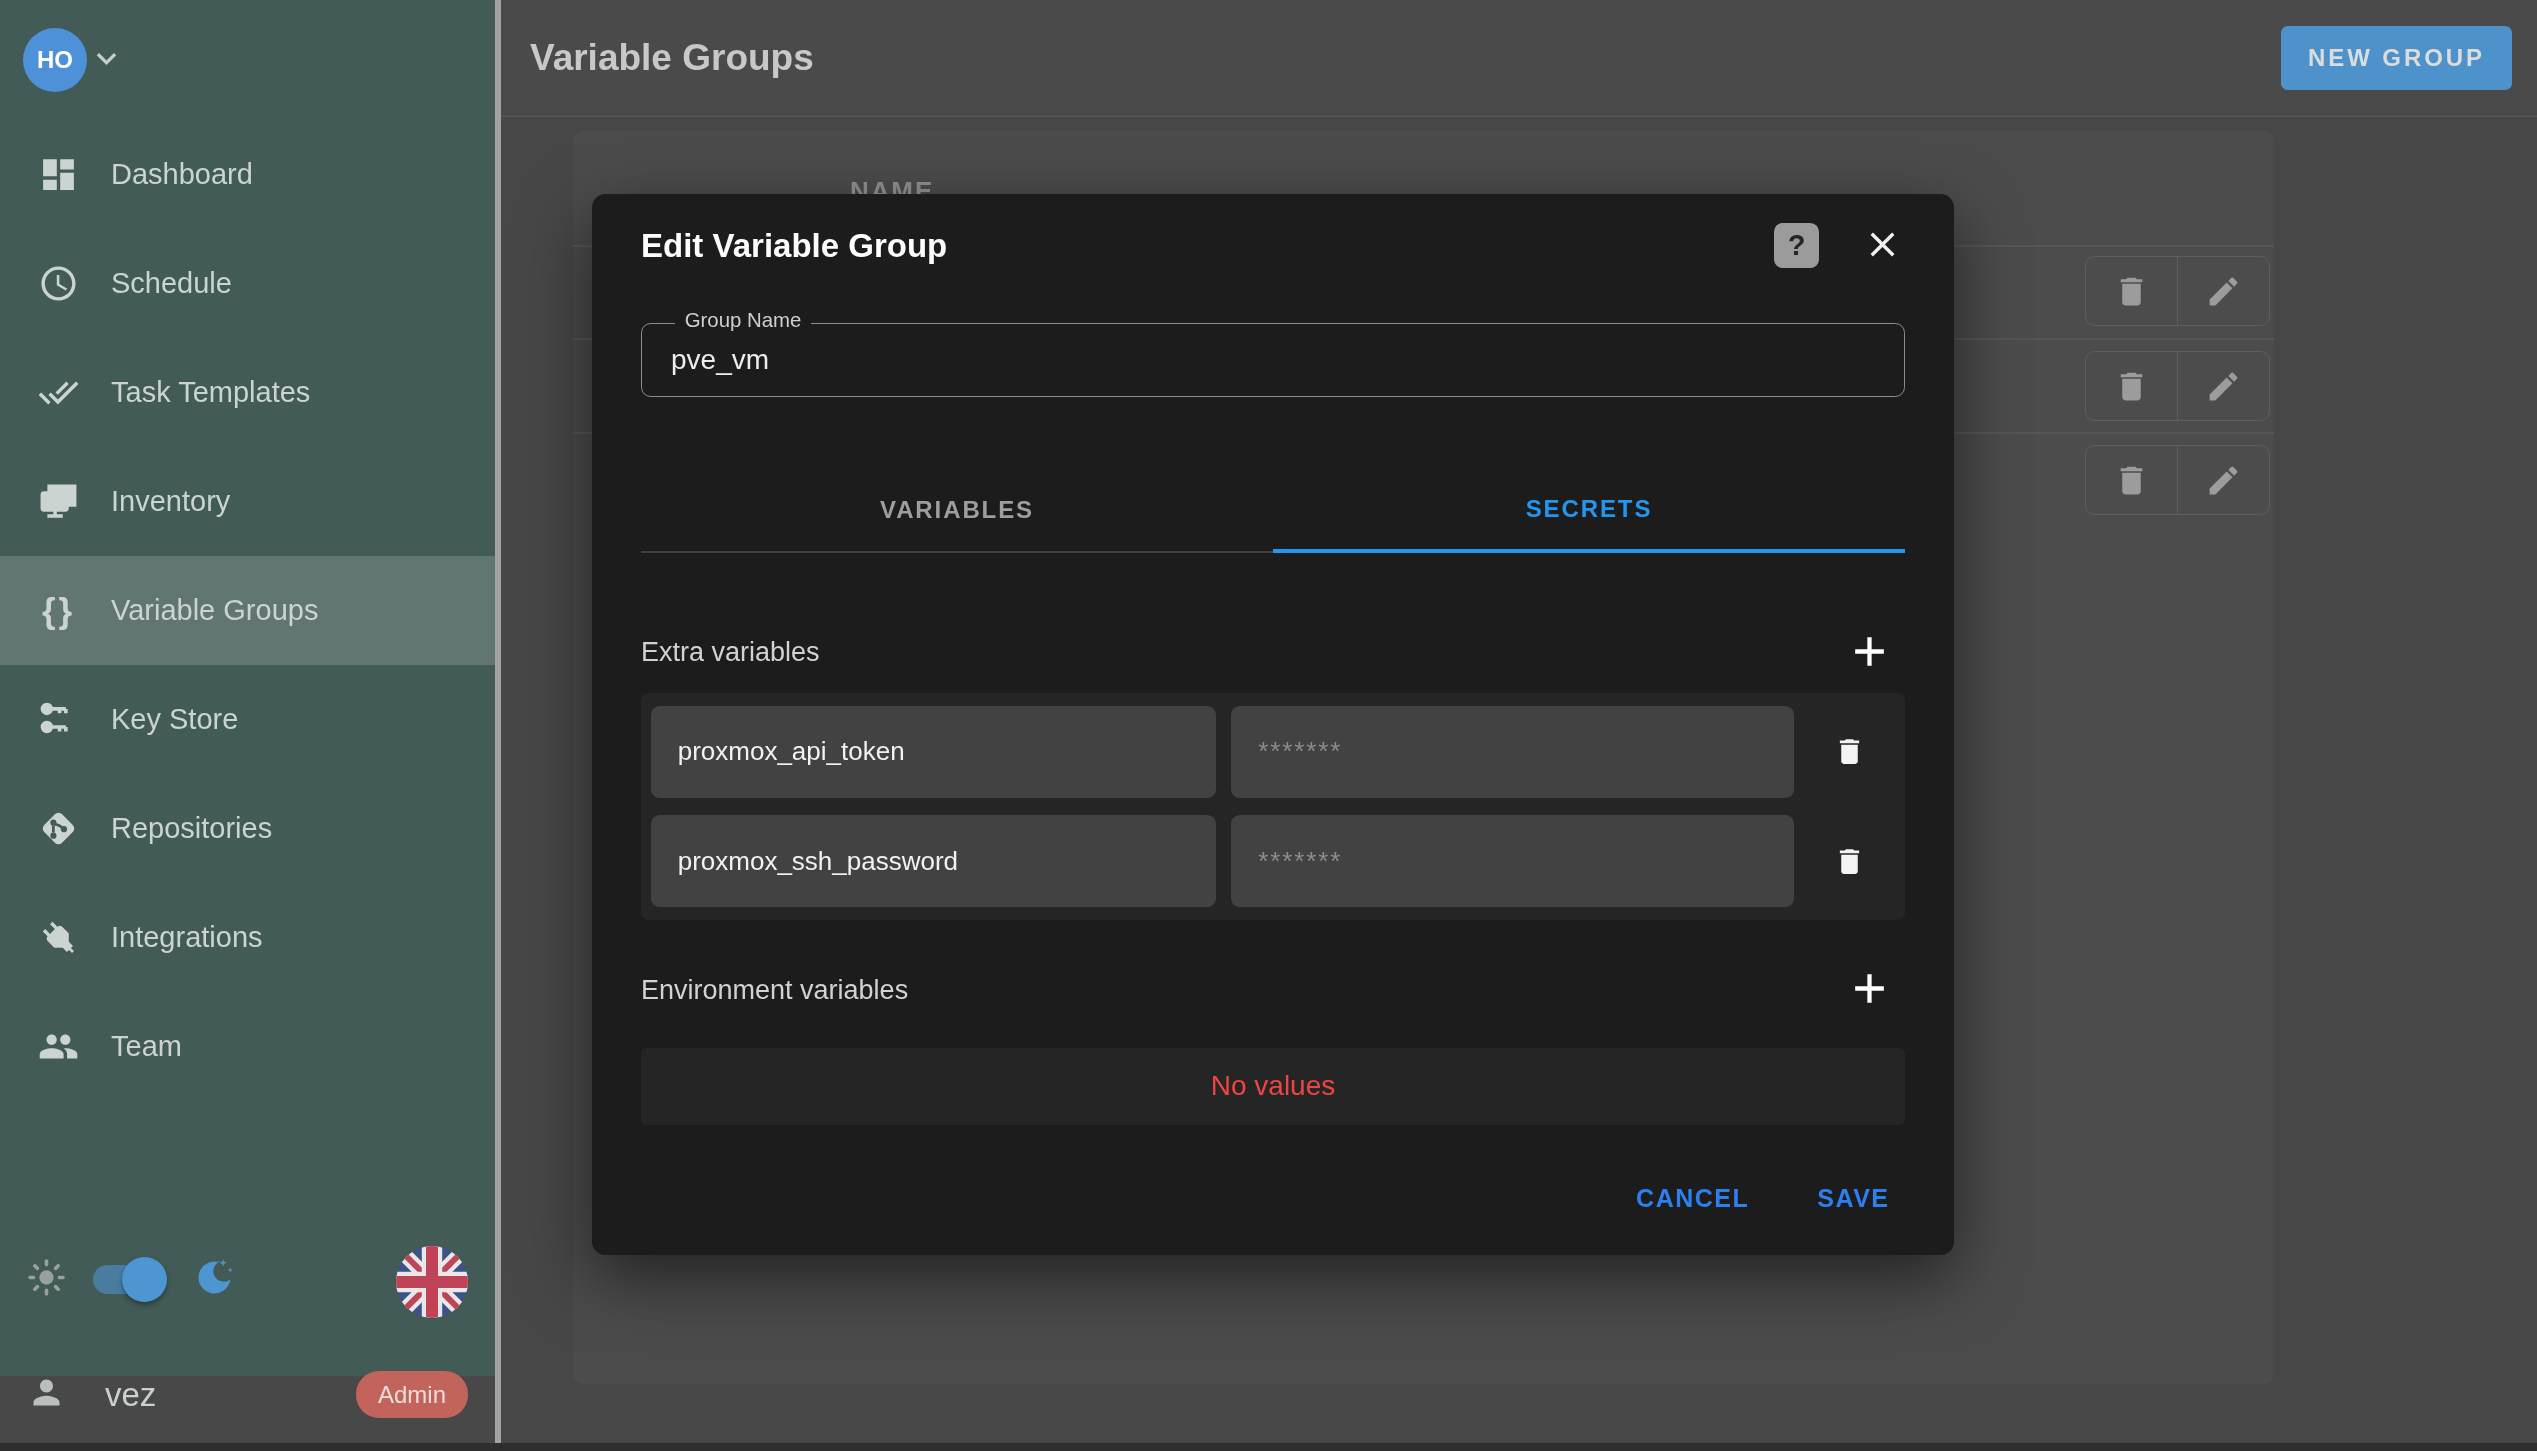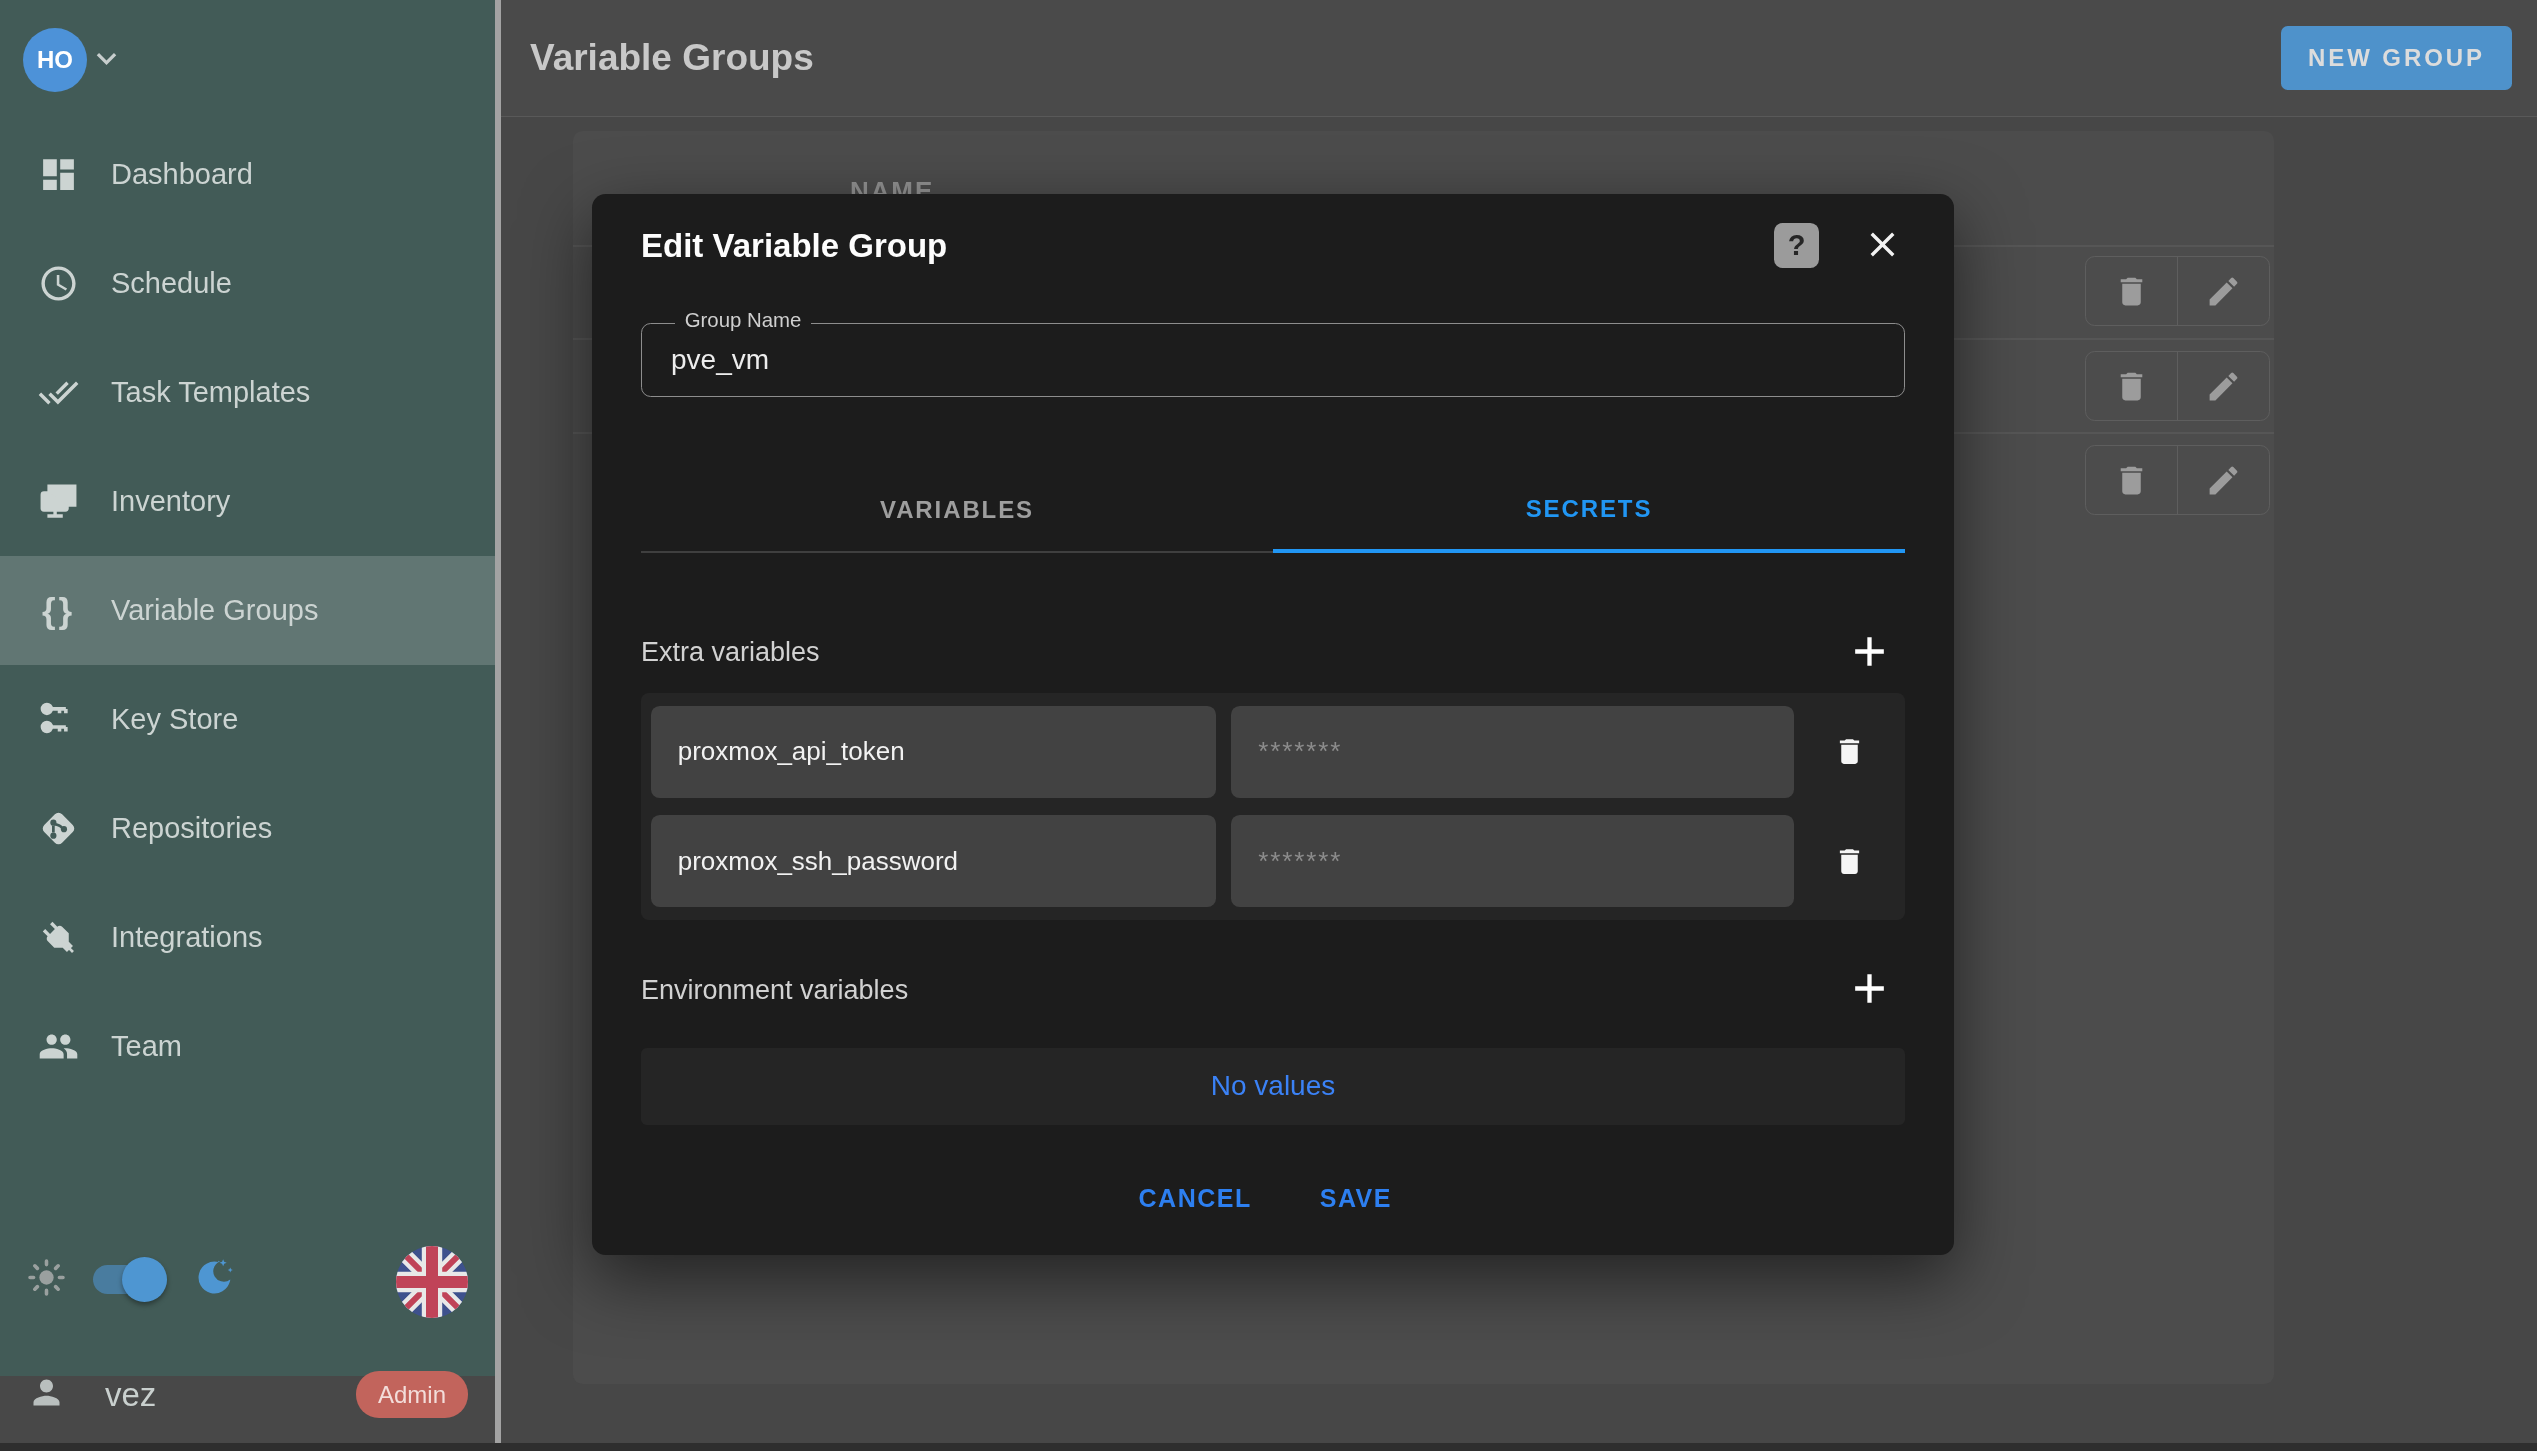--- a/index.html
+++ b/index.html
@@ -90,23 +90,23 @@
   .kv-row + .kv-row { margin-top:17.5px; }
   .kv-name, .kv-value { height:92px; background:#424242; border:none; outline:none; border-radius:8.7px;
                         font-family:inherit; font-size:26px; color:#f2f2f2; padding:0 27px; }
   .kv-name { width:565px; }
   .kv-value { width:563px; margin-left:15.5px; }
   .kv-value::placeholder { color:#8c8c8c; letter-spacing:1.9px; }
   .kv-del { flex:1; display:flex; align-items:center; justify-content:center; background:transparent; border:none; cursor:pointer; }
   .kv-del svg { width:33px; height:33px; fill:#f5f5f5; }
 
   .novalues { margin-top:42px; height:77px; background:#252525; border-radius:5.8px;
-              display:flex; align-items:center; justify-content:center; font-size:28px; color:#3b82f6; }
-
-  .modal-actions { display:flex; justify-content:center; align-items:center; margin-top:52px; height:43px; gap:68px; padding-right:15.5px; }
+              display:flex; align-items:center; justify-content:center; font-size:28px; color:#ef4444; }
+
+  .modal-actions { display:flex; justify-content:flex-end; align-items:center; margin-top:52px; height:43px; gap:68px; padding-right:15.5px; }
   .text-btn { background:transparent; border:none; font-family:inherit; font-size:25px; font-weight:bold;
               letter-spacing:1.5px; color:#2d7ff0; cursor:pointer; }
 </style>
 </head>
 <body>
 
 <div class="screen">
 
   <aside class="sidebar">
 

